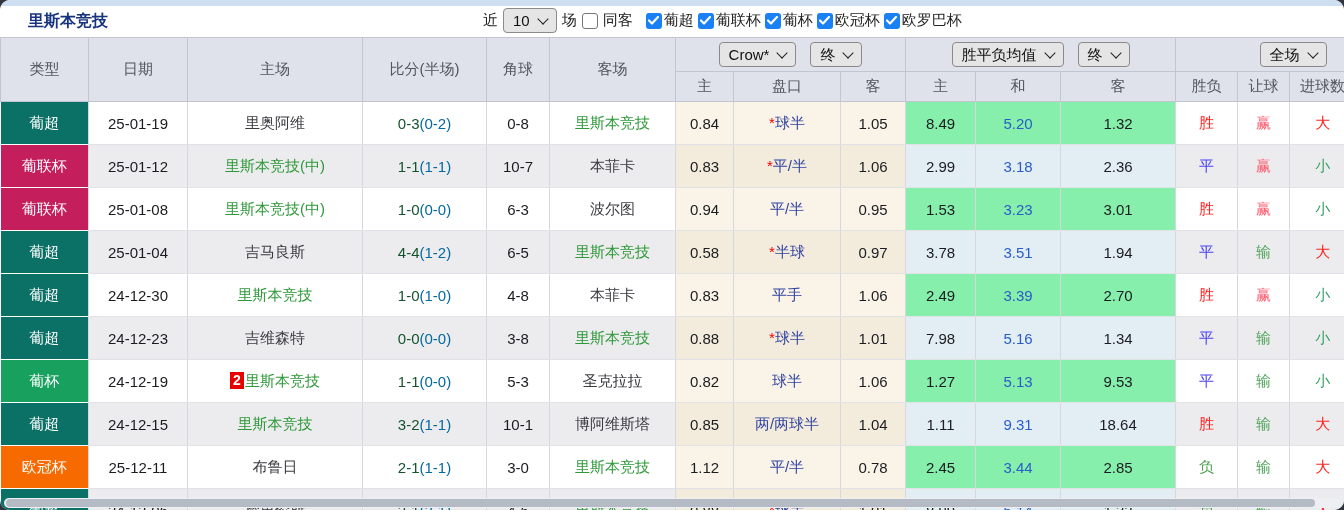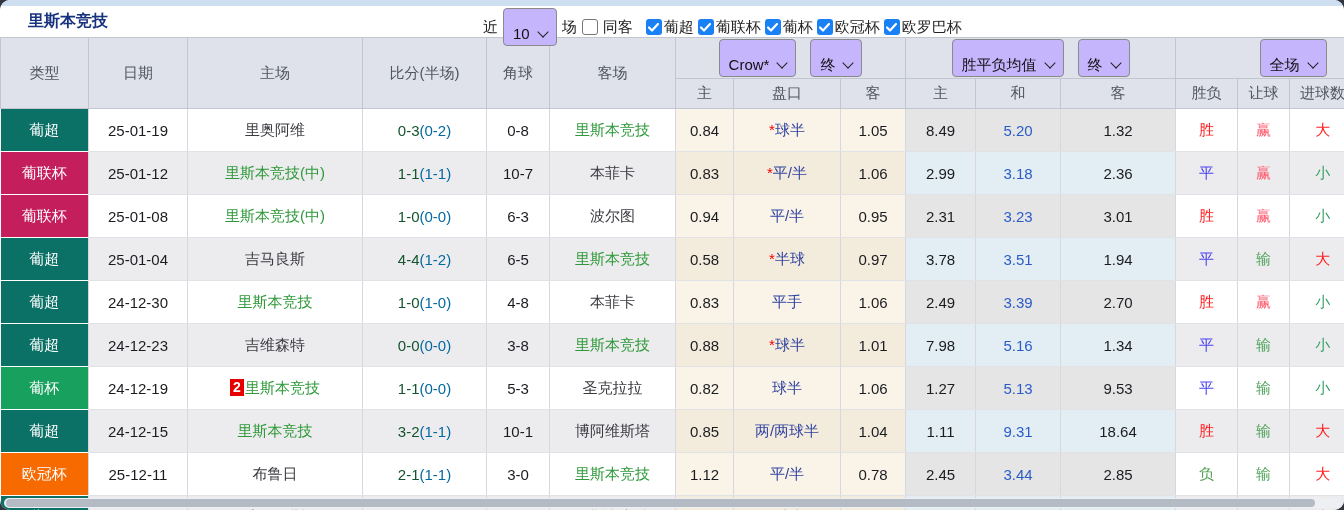--- a/index.html
+++ b/index.html
@@ -7,22 +7,22 @@
     position:relative;width:1344px;height:510px;background:#fff;
     border-radius:10px;overflow:hidden;
     font-family:"Liberation Sans","DejaVu Sans",sans-serif;
     -webkit-font-smoothing:antialiased;
   }
   .top-strip{height:6px;background:#cfdff2;}
   .titlebar{position:relative;height:31px;background:#fff;}
   .title{position:absolute;left:28px;top:5px;font-size:16px;font-weight:bold;color:#17327e;}
   .controls{position:absolute;left:478px;top:2px;display:flex;align-items:center;font-size:15px;color:#222;}
   .controls .lbl{margin:0 5px;}
-  .sel{display:inline-flex;align-items:center;border:1px solid #8a8a8a;border-radius:4px;background:#c4b5fd;
-       padding:15px 9px 2px 9px;font-size:15px;color:#111;line-height:19px;cursor:default;}
+  .sel{display:inline-flex;align-items:center;border:1px solid #8a8a8a;border-radius:4px;background:#e5e5e5;
+       padding:2px 9px 2px 9px;font-size:15px;color:#111;line-height:19px;cursor:default;}
   .sel .chev{width:7px;height:7px;border-right:1.7px solid #222;border-bottom:1.7px solid #222;
        transform:rotate(45deg);margin-left:9px;margin-top:-4px;}
   .cb{width:16px;height:16px;border-radius:3px;display:inline-flex;align-items:center;justify-content:center;
       box-sizing:border-box;flex:0 0 auto;}
   .cb.off{background:#fff;border:1.5px solid #767676;}
   .cb.on{background:#1a80f5;}
   .filters{display:flex;align-items:center;margin-left:8px;}
   .filter{display:inline-flex;align-items:center;margin-right:2px;}
   .filter .fl{margin:0 2px 0 2px;}
 
@@ -32,21 +32,21 @@
            border:1px solid #c2c6d0;font-size:15px;}
   thead tr.h1 th{height:31px;}
   thead tr.h2 th{height:27px;}
   th.grp .gflex{display:flex;align-items:center;justify-content:center;gap:14px;}
   tbody td{height:40px;text-align:center;vertical-align:middle;
            border-right:1px solid #d6d8de;border-bottom:1px solid #e1e2e6;
            color:#1b1c20;background:#fff;overflow:hidden;white-space:nowrap;}
   tbody tr:nth-child(even) td{background:#ececee;}
   tbody td.g1{background:#faf4e8;}
   tbody tr:nth-child(even) td.g1{background:#f3ecdd;}
-  tbody td.g2{background:#e5e5e5;}
+  tbody td.g2{background:#86efac;}
   tbody tr:nth-child(even) td.g2{background:#e2eef3;}
   tbody td.c-type{color:#fff;border-bottom:1px solid rgba(255,255,255,.6);}
   tbody td:last-child{border-right:none;}
   .ft{color:#14532d;}
   .ht{color:#0369a1;}
   .hc{color:#3042a0;}
   .star{color:#f20000;}
   .mid{color:#2a5cc8;}
   .num-badge{display:inline-block;background:#e60000;color:#fff;font-weight:bold;
              font-size:14px;line-height:17px;padding:0 3px;margin-right:1px;vertical-align:1px;}
@@ -226,21 +226,21 @@
           <tr>
             <td class="c-type" style="background:#c41e5c">葡联杯</td>
             <td>25-01-08</td>
             <td><span style="color:#2e9939">里斯本竞技(中)</span></td>
             <td><span class="ft">1-0</span><span class="ht">(0-0)</span></td>
             <td>6-3</td>
             <td><span style="color:#3a3a40">波尔图</span></td>
             <td class="g1">0.94</td>
             <td class="g1"><span class="hc">平/半</span></td>
             <td class="g1">0.95</td>
-            <td class="g2">2.31</td>
+            <td class="g2">1.53</td>
             <td class="g2 mid">3.23</td>
             <td class="g2">3.01</td>
             <td style="color:#ff1a1a">胜</td>
             <td style="color:#ff5a6e">赢</td>
             <td style="color:#2f9e5f">小</td>
           </tr>
           <tr>
             <td class="c-type" style="background:#0b7167">葡超</td>
             <td>25-01-04</td>
             <td><span style="color:#3a3a40">吉马良斯</span></td>

